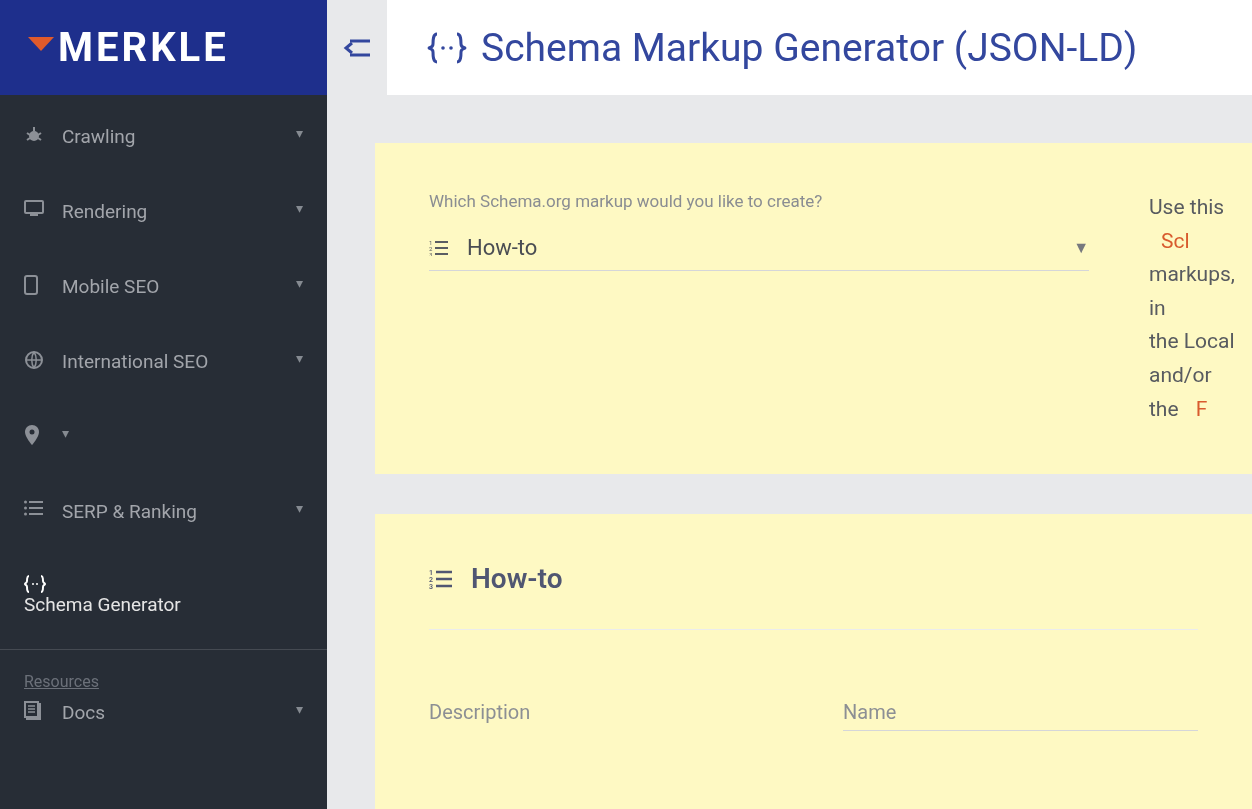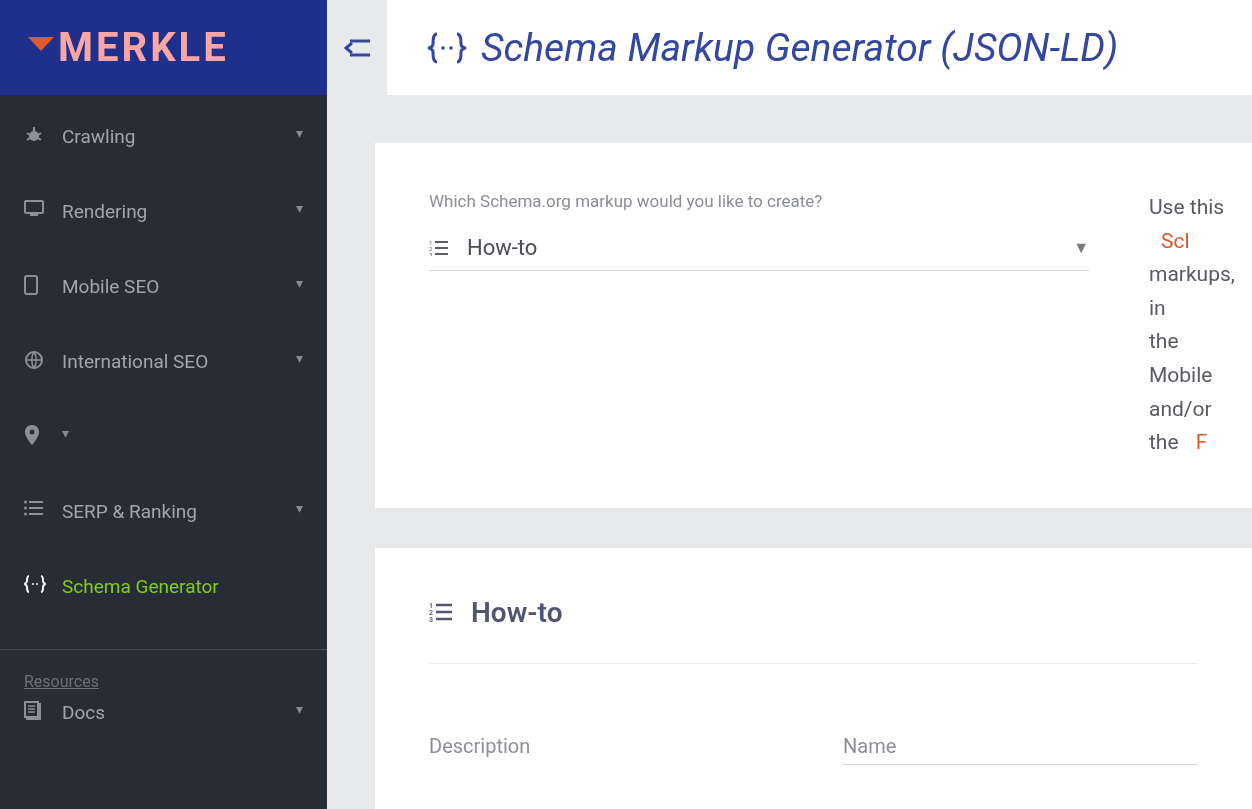--- a/index.html
+++ b/index.html
@@ -1,36 +1,36 @@
 <!DOCTYPE html>
 <html><head>
 <meta charset="utf-8">
 <style>
 * { box-sizing: border-box; margin: 0; padding: 0; }
 body { font-family: -apple-system, BlinkMacSystemFont, "Segoe UI", Roboto, Arial, sans-serif; background: #e8e9eb; overflow: hidden; width: 1252px; height: 809px; }
 
 .sidebar { position: fixed; left: 0; top: 0; width: 327px; height: 100%; background: #272d36; color: #a5a8ad; z-index: 10; }
 .logo-bar { height: 95px; background: #1e2f8c; display: flex; align-items: center; padding-left: 28px; }
-.logo { color: #fca5a5; font-weight: 700; font-size: 40px; letter-spacing: 3px; display: flex; align-items: center; }
+.logo { color: #ffffff; font-weight: 700; font-size: 40px; letter-spacing: 3px; display: flex; align-items: center; }
 .logo-accent { display: inline-block; margin-right: 4px; }
 
 .nav { padding-top: 30px; }
 .nav-item { display: flex; align-items: flex-start; height: 75px; padding: 0 24px; cursor: pointer; font-size: 19px; color: #a2a5ab; }
 .nav-item .icon { width: 38px; display: flex; align-items: center; }
 .nav-item .label { flex: 1; }
 .nav-item .chev { font-size: 14px; color: #858a91; }
-.nav-item.active { color: #84cc16; border-bottom: 1px solid #454a52; }
+.nav-item.active { color: #e5e5e5; border-bottom: 1px solid #454a52; flex-direction: column; }
 .resources-hdr { padding: 22px 24px 10px; font-size: 16px; color: #6b7079; text-decoration: underline; }
 
-.header { position: fixed; left: 327px; right: 0; top: 0; height: 95px; background: #fff; display: flex; align-items: center; padding-left: 18px; z-index: 5; font-style: italic; }
+.header { position: fixed; left: 327px; right: 0; top: 0; height: 95px; background: #fff; display: flex; align-items: center; padding-left: 18px; z-index: 5; }
 .collapse-btn { width: 60px; height: 95px; background: #e8e9eb; display: flex; align-items: center; justify-content: center; margin-left: -18px; margin-right: 40px; }
 .header-title { color: #33479e; font-size: 39px; font-weight: 400; display: flex; align-items: center; gap: 14px; }
 
 .main { position: absolute; left: 327px; right: 0; top: 95px; bottom: 0; padding: 48px 0 0 48px; }
-.card { background: #ffffff; padding: 48px 54px; margin-bottom: 40px; }
+.card { background: #fef9c3; padding: 48px 54px; margin-bottom: 40px; }
 .card1 { display: flex; gap: 60px; align-items: flex-start; }
 .card1-left { flex: 0 0 660px; }
 .q-label { font-size: 17px; color: #8a8d92; margin-bottom: 24px; }
 .select-row { display: flex; align-items: center; border-bottom: 1px solid #d5d6d9; padding-bottom: 10px; }
 .select-row .sicon { margin-right: 18px; color: #5a5d63; }
 .select-row .sval { flex: 1; font-size: 22px; color: #4a4d53; }
 .select-row .sarrow { color: #77797e; }
 .card1-right { font-size: 21px; color: #585b60; line-height: 1.6; }
 .card1-right .lnk { color: #d85b2e; margin-left: 12px; }
 
@@ -190,21 +190,21 @@
               <text x="0" y="17" font-size="6" fill="#5a5d63">3</text>
             </svg>
           </span>
         <span class="sval">How-to</span>
         <span class="sarrow">▼</span>
       </div>
     </div>
     <div class="card1-right">
       <span>Use this </span><span class="lnk">Scl</span><br>
       <span>markups, in</span><br>
-      <span>the Mobile </span><br>
+      <span>the Local </span><br>
       <span>and/or the </span><span class="lnk">F</span>
     </div>
   </div>
 
   <div class="card">
     <div class="card2-title">
       <span>
           <svg width="24" height="20" viewBox="0 0 24 20">
             <line x1="7" y1="3" x2="23" y2="3" stroke="#505672" stroke-width="2.5"></line>
             <line x1="7" y1="10" x2="23" y2="10" stroke="#505672" stroke-width="2.5"></line>

